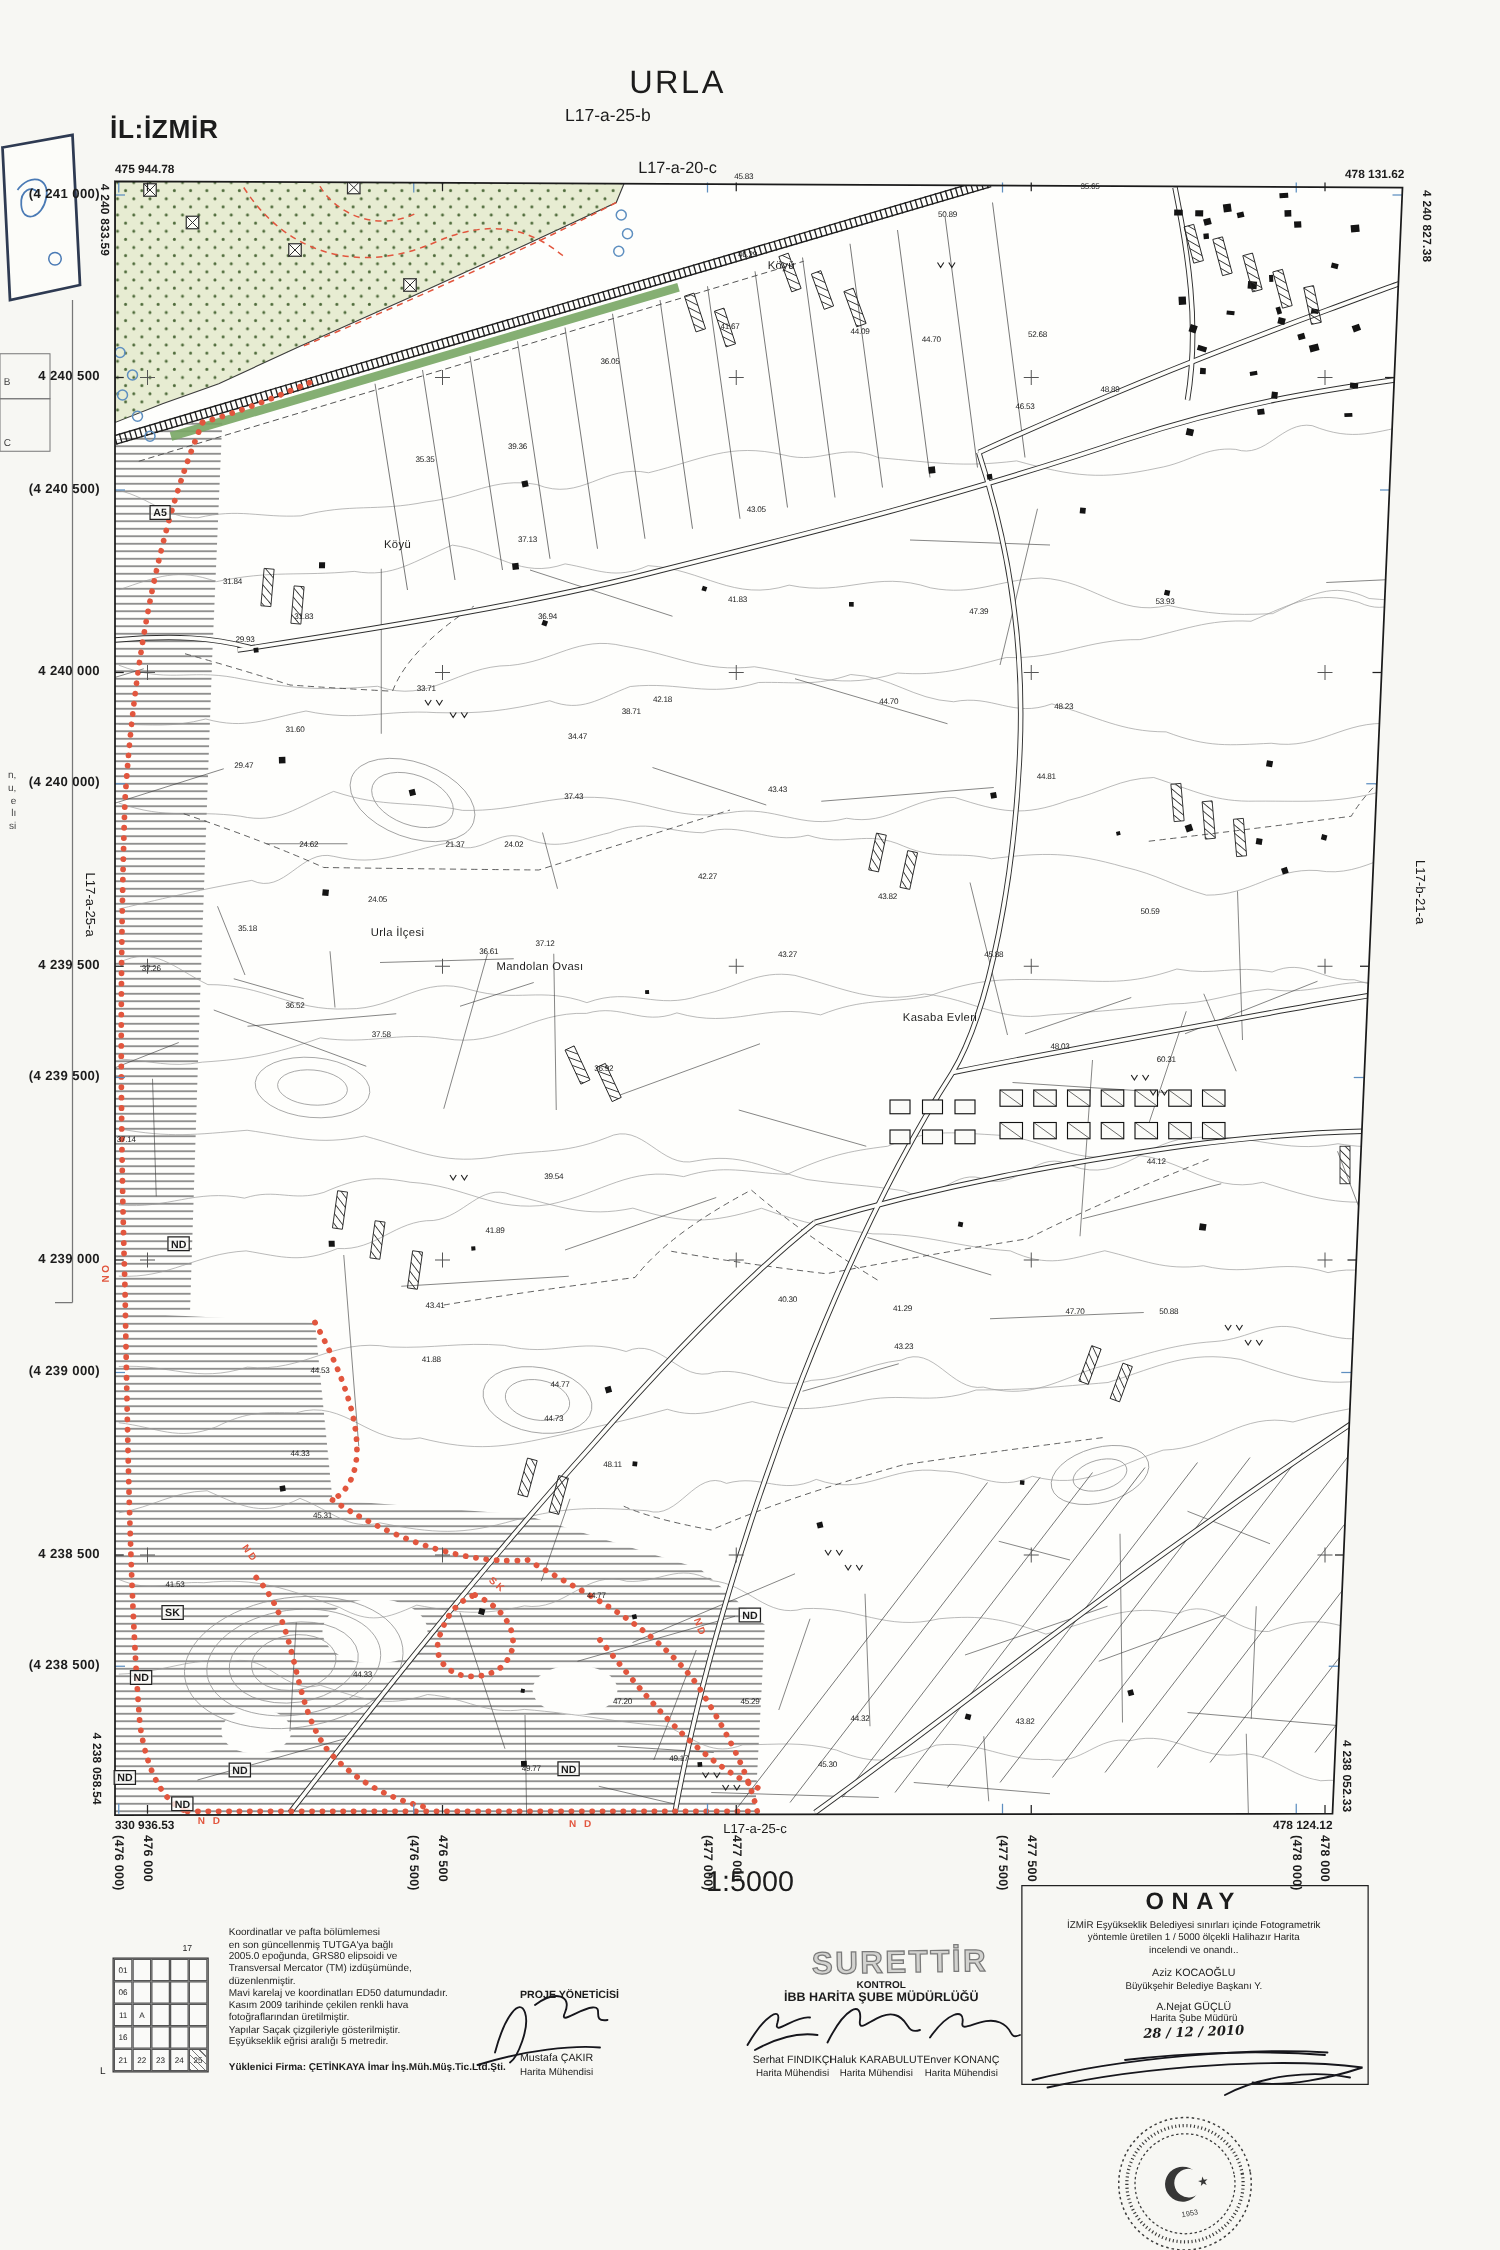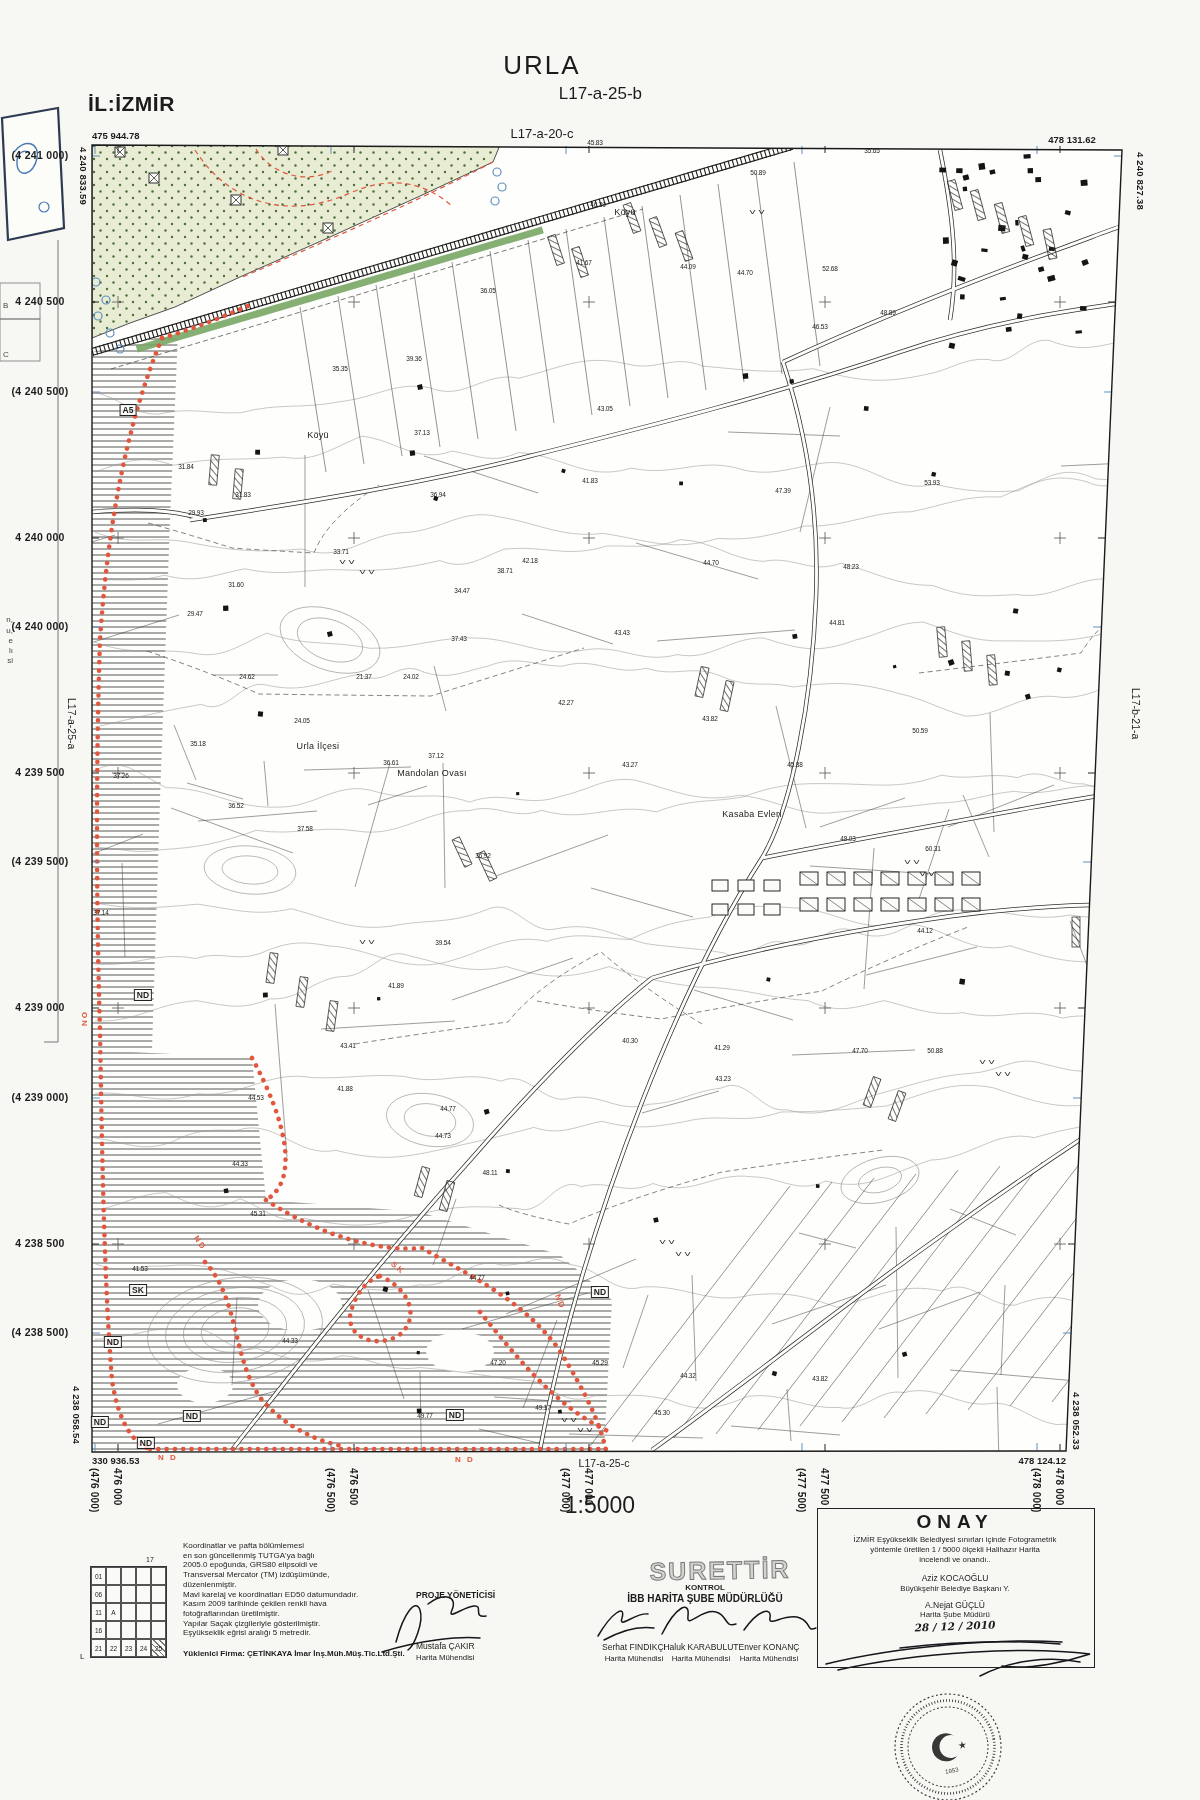--- a/index.html
+++ b/index.html
@@ -2,33 +2,33 @@
 <html><head>
 <meta charset="utf-8">
 <style>
   html,body{margin:0;padding:0;background:#eceae6}
   #page{position:relative;width:1200px;height:1800px;background:#f7f7f3;overflow:hidden;
         font-family:"Liberation Sans",sans-serif;color:#1c1c1c}
   #art{position:absolute;left:0;top:0}
   #overlay{position:absolute;left:0;top:0;width:1200px;height:1800px}
   .t{position:absolute;white-space:nowrap;font-family:"Liberation Sans",sans-serif;color:#1c1c1c}
   .rot{transform-origin:0 0;transform:rotate(90deg)}
-  .mlab{width:80px;text-align:center;font-size:10.5px;font-weight:bold;letter-spacing:.3px}
+  .mlab{width:80px;text-align:right;font-size:10.5px;font-weight:bold;letter-spacing:.3px}
   .blab{font-size:10px;font-weight:bold;letter-spacing:.2px}
   .vcoord{font-size:9.5px;font-weight:bold;letter-spacing:.2px}
   .vsheet{font-size:10.5px}
   .sh{font-size:6.5px;color:#222;transform:translate(-50%,-50%);letter-spacing:-.2px}
   .zb{font-size:8.5px;font-weight:bold;border:1px solid #222;padding:0 2px;background:rgba(253,253,250,.8);transform:translate(-50%,-50%)}
   .rm{font-size:8px;font-weight:bold;letter-spacing:2px;color:#e2563e;transform:translate(-50%,-50%)}
   .pl{font-size:9px;transform:translate(-50%,-50%);letter-spacing:.3px;color:#1c1c1c}
   .slet{font-size:8px;color:#444}
   .frag{width:13px;text-align:right;font-size:8px;color:#444}
   .hprov{left:88px;top:92px;font-size:21px;font-weight:bold;letter-spacing:.5px}
   .htitle{left:442px;top:50px;width:200px;text-align:center;font-size:26px;letter-spacing:2px}
-  .hsheet{left:442px;top:84px;width:200px;text-align:right;font-size:17px}
+  .hsheet{left:452px;top:84px;width:200px;text-align:left;font-size:14px}
   .hnorth{left:492px;top:126px;width:100px;text-align:center;font-size:13px}
   .cl{font-size:9.5px;font-weight:bold}
   .ssheet{left:554px;top:1457px;width:100px;text-align:center;font-size:10.5px}
   .sscale{left:535px;top:1492px;width:130px;text-align:center;font-size:23px}
   #lgrid{position:absolute;left:90px;top:1566px;display:grid;grid-template-columns:repeat(5,15px);
          grid-auto-rows:18px;border:1px solid #333;background:rgba(255,255,255,.4)}
   .lcell{border:0.6px solid #555;box-sizing:border-box;font-size:6.5px;display:flex;
          align-items:center;justify-content:center;color:#222}
   .lhatch{background:repeating-linear-gradient(45deg,#777 0 1px,transparent 1px 4px)}
   .lg17{left:146px;top:1556px;font-size:7px}
@@ -495,21 +495,21 @@
       </g>
     </svg>
 
   <div id="overlay">
     <div class="t hprov">İL:İZMİR</div>
     <div class="t htitle">URLA</div>
     <div class="t hsheet">L17-a-25-b</div>
     <div class="t hnorth">L17-a-20-c</div>
 
     <div class="t cl" style="left:92px;top:130px">475 944.78</div>
-    <div class="t cl" style="left:1022px;top:134px;width:100px;text-align:center">478 131.62</div>
+    <div class="t cl" style="left:1076px;top:134px;width:100px;text-align:left">478 131.62</div>
     <div class="t cl" style="left:92px;top:1455px">330 936.53</div>
     <div class="t cl" style="left:966px;top:1455px;width:100px;text-align:right">478 124.12</div>
 
     <div class="t ssheet">L17-a-25-c</div>
     <div class="t sscale">1:5000</div>
 
     <div id="lgrid">
         <div class="lcell">01</div>
         <div class="lcell"></div>
         <div class="lcell"></div>

